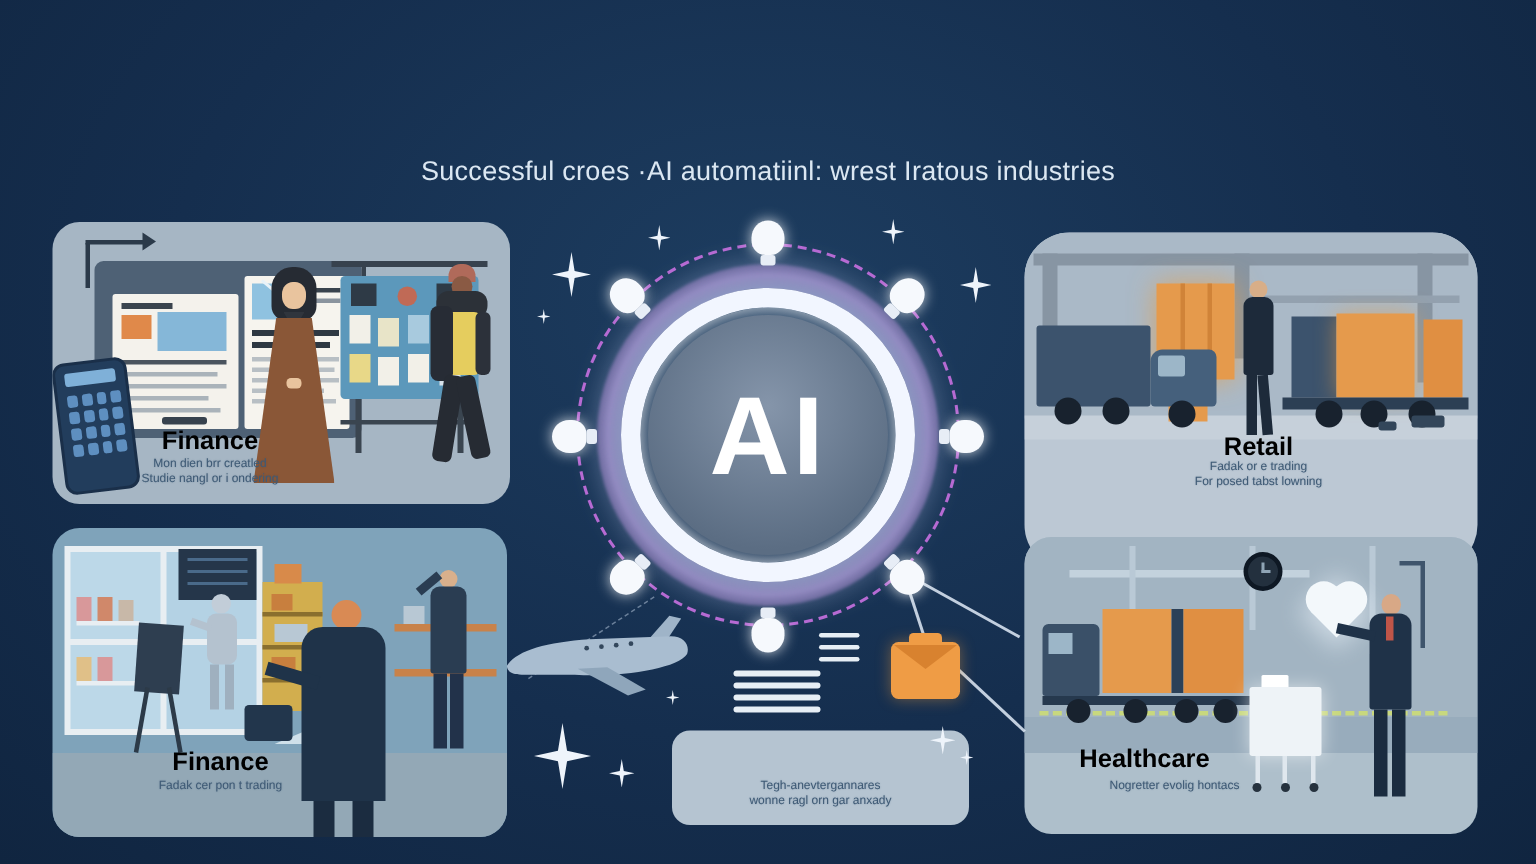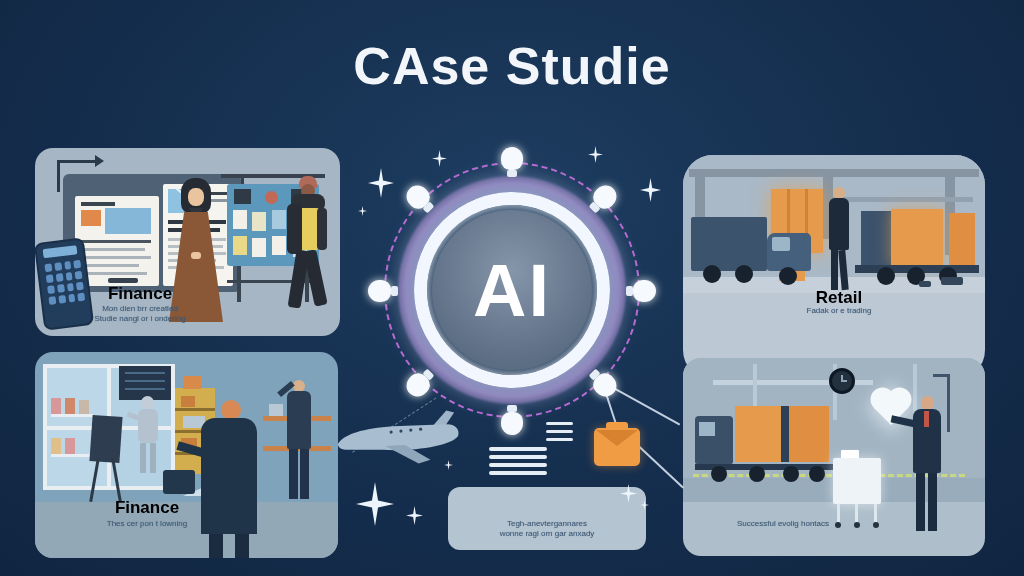--- a/index.html
+++ b/index.html
@@ -72,21 +72,21 @@
            box-shadow:0 0 16px 6px rgba(240,248,255,.55); }
   .heart::before, .heart::after { content:''; position:absolute; width:24px; height:24px; border-radius:50%; background:#f3f8fb; }
   .heart::before { top:-12px; left:0; }
   .heart::after  { top:0; left:12px; }
 </style>
 </head>
 <body>
 
 <div class="stage">
 
-  <div class="title">CAse Studie</div>
+  <div class="subtitle">Successful croes ·AI automatiinl: wrest Iratous industries</div>
 
   <div class="ring-dash"></div>
   <div class="ring-purple"></div>
   <div class="ring-glow"></div>
   <div class="hub-core">
       <span>AI</span>
     </div>
 
   <div class="bulb" style="left:499px;top:147px;transform:rotate(0deg)">
       <i class="bh"></i>
@@ -298,20 +298,21 @@
       <div class="s" style="left:0;top:58px;width:124px;height:8px;background:#2c3f54"></div>
       <div class="s" style="left:22px;top:60px;width:18px;height:18px;background:#18222e;border-radius:50%"></div>
       <div class="s" style="left:52px;top:60px;width:18px;height:18px;background:#18222e;border-radius:50%"></div>
       <div class="s" style="left:84px;top:60px;width:18px;height:18px;background:#18222e;border-radius:50%"></div>
     </div>
     <div class="s" style="left:258px;top:122px;width:22px;height:8px;background:#33465a;border-radius:2px"></div>
     <div class="s" style="left:236px;top:126px;width:12px;height:6px;background:#33465a;border-radius:2px"></div>
 
     <div class="plabel" style="left:10px;top:133px;width:292px">Retail</div>
     <div class="pcap" style="left:10px;top:151px;width:292px">Fadak or e trading</div>
+    <div class="pcap" style="left:10px;top:161px;width:292px">For posed tabst lowning</div>
   </div>
 
   <div class="panel p-bl">
     <div class="s" style="left:0;top:150px;width:303px;height:56px;background:#93a8b6"></div>
 
     <div class="s" style="left:8px;top:12px;width:132px;height:126px;background:#e8eef2;padding:4px">
       <div class="s" style="left:4px;top:4px;width:60px;height:58px;background:#bcd8e8"></div>
       <div class="s" style="left:68px;top:4px;width:60px;height:58px;background:#b4d2e4"></div>
       <div class="s" style="left:4px;top:66px;width:60px;height:56px;background:#bcd8e8"></div>
       <div class="s" style="left:68px;top:66px;width:60px;height:56px;background:#b4d2e4"></div>
@@ -370,21 +371,21 @@
     <div class="s" style="left:256px;top:82px;width:14px;height:12px;background:#d8b060"></div>
     <div class="s" style="left:244px;top:28px;width:60px;height:132px">
       <div class="s" style="left:14px;top:0;width:12px;height:12px;background:#d9b08c;border-radius:50%"></div>
       <div class="s" style="left:8px;top:11px;width:24px;height:58px;background:#2a3d52;border-radius:6px 6px 2px 2px"></div>
       <div class="s" style="left:-2px;top:6px;width:18px;height:6px;background:#2a3d52;transform:rotate(-40deg)"></div>
       <div class="s" style="left:10px;top:69px;width:9px;height:50px;background:#22324a"></div>
       <div class="s" style="left:21px;top:69px;width:9px;height:50px;background:#22324a"></div>
     </div>
 
     <div class="plabel" style="left:0;top:146px;width:224px">Finance</div>
-    <div class="pcap" style="left:0;top:167px;width:224px">Thes cer pon t lowning</div>
+    <div class="pcap" style="left:0;top:167px;width:224px">Fadak cer pon t trading</div>
   </div>
 
   <div class="panel p-mfg">
     <div class="pcap" style="left:0;top:32px;width:198px">Tegh-anevtergannares</div>
     <div class="pcap" style="left:0;top:42px;width:198px">wonne ragl orn gar anxady</div>
   </div>
 
   <div class="panel p-br">
     <div class="s" style="left:0;top:0;width:302px;height:120px;background:#a2b4c2"></div>
     <div class="s" style="left:0;top:120px;width:302px;height:24px;background:#98acbc"></div>
@@ -430,16 +431,17 @@
 
     <div class="s" style="left:222px;top:38px;width:60px;height:142px">
       <div class="s" style="left:16px;top:0;width:13px;height:14px;background:#d8a886;border-radius:50%"></div>
       <div class="s" style="left:8px;top:13px;width:28px;height:64px;background:#1f3248;border-radius:8px 8px 2px 2px"></div>
       <div class="s" style="left:19px;top:15px;width:5px;height:16px;background:#c05548"></div>
       <div class="s" style="left:-14px;top:22px;width:26px;height:7px;background:#1f3248;transform:rotate(12deg)"></div>
       <div class="s" style="left:11px;top:77px;width:9px;height:58px;background:#1b2c40"></div>
       <div class="s" style="left:23px;top:77px;width:9px;height:58px;background:#1b2c40"></div>
     </div>
 
-    <div class="pcap" style="left:0;top:161px;width:200px">Successful evolig hontacs</div>
+    <div class="plabel" style="left:0;top:138px;width:160px">Healthcare</div>
+    <div class="pcap" style="left:0;top:161px;width:200px">Nogretter evolig hontacs</div>
   </div>
 
 </div>
 
 </body></html>

